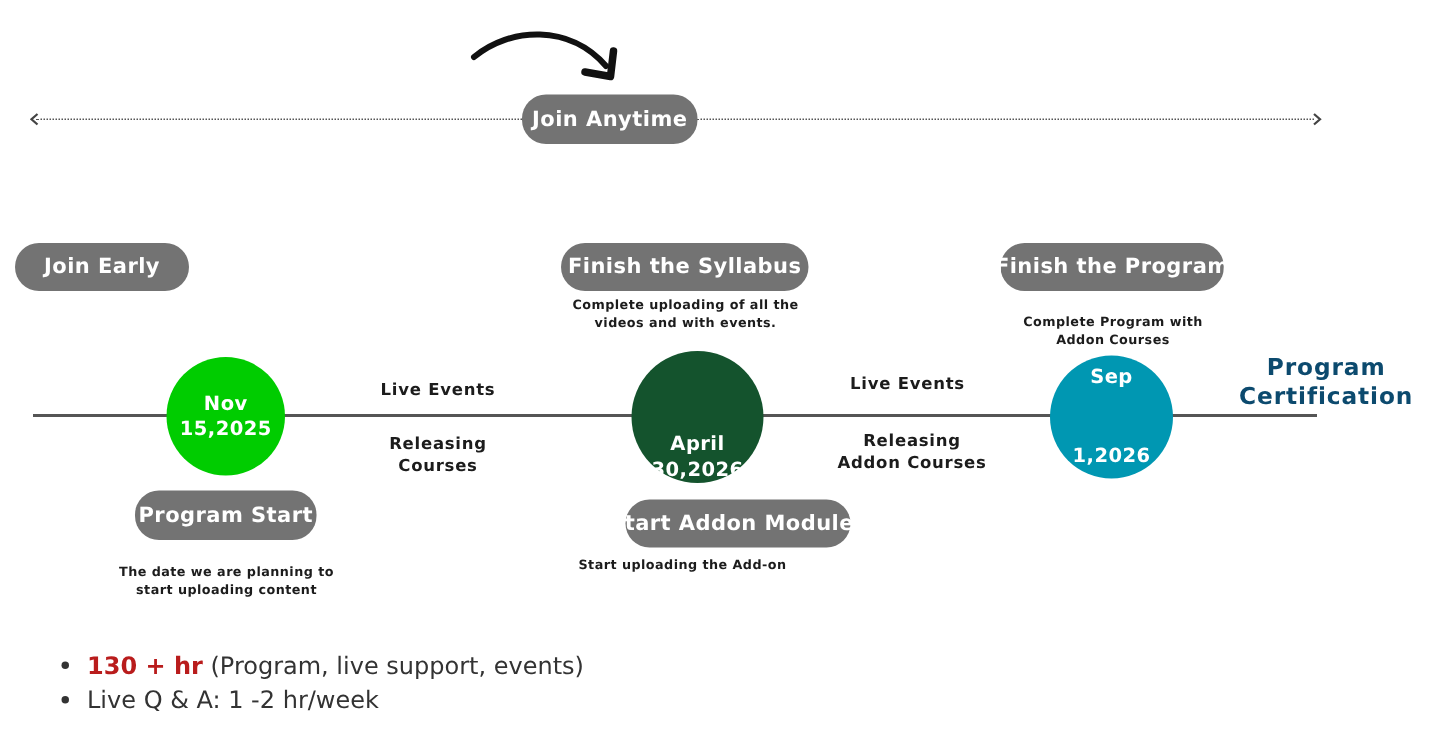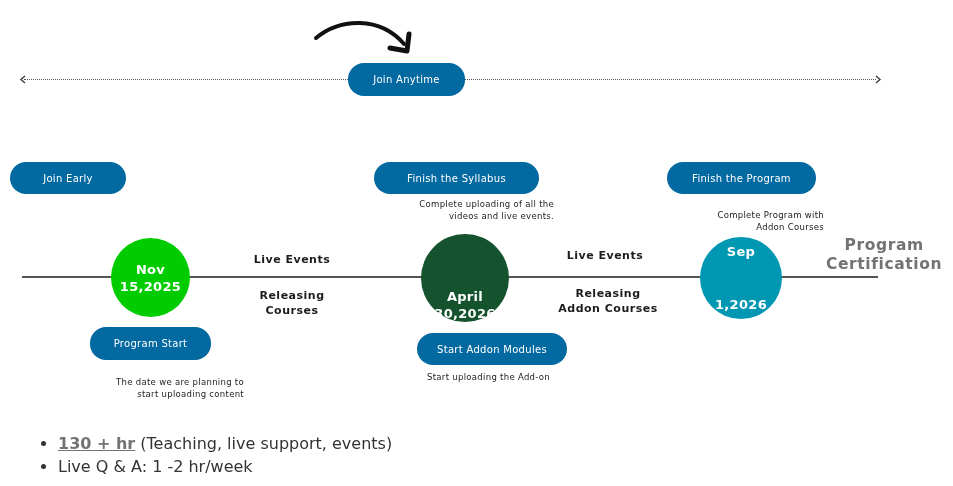--- a/index.html
+++ b/index.html
@@ -1,27 +1,27 @@
 <!DOCTYPE html>
 <html><head>
 <meta charset="utf-8">
 <style>
   html,body{margin:0;padding:0;background:#ffffff;}
   body{width:953px;height:486px;position:relative;overflow:hidden;font-family:"DejaVu Sans",sans-serif;color:#1c1c1c;}
   .abs{position:absolute;}
-  .pill{position:absolute;background:#0369a1;color:#fff;font-weight:normal;font-size:10px;border-radius:16px;display:flex;align-items:center;justify-content:center;letter-spacing:0.3px;white-space:nowrap;}
+  .pill{position:absolute;background:#737373;color:#fff;font-weight:bold;font-size:14px;border-radius:16px;display:flex;align-items:center;justify-content:center;letter-spacing:0.3px;white-space:nowrap;}
   .circle{position:absolute;border-radius:50%;color:#fff;font-weight:bold;font-size:13px;display:flex;flex-direction:column;align-items:center;justify-content:center;text-align:center;line-height:17px;letter-spacing:0.3px;}
-  .desc{position:absolute;font-size:8.5px;font-weight:normal;text-align:right;line-height:12px;letter-spacing:0.3px;color:#1c1c1c;}
+  .desc{position:absolute;font-size:8.5px;font-weight:bold;text-align:center;line-height:12px;letter-spacing:0.3px;color:#1c1c1c;}
   .seg{position:absolute;font-size:11px;font-weight:bold;text-align:center;line-height:15px;letter-spacing:0.5px;color:#1c1c1c;}
   .mainline{position:absolute;left:22px;top:276px;width:856px;height:2px;background:#555;}
   .dotted{position:absolute;top:79px;height:0;border-top:1.5px dotted #555;}
-  .cert{position:absolute;left:826px;top:236px;font-size:15.5px;font-weight:bold;text-align:center;line-height:19px;letter-spacing:0.6px;color:#737373;}
+  .cert{position:absolute;left:826px;top:236px;font-size:15.5px;font-weight:bold;text-align:center;line-height:19px;letter-spacing:0.6px;color:#0c4a6e;}
   ul.notes{position:absolute;left:38px;top:432px;margin:0;padding:0 0 0 20px;font-size:16px;line-height:23px;color:#333;}
   ul.notes li{margin:0;}
-  .b{font-weight:bold;color:#737373;text-decoration:underline;}
+  .b{font-weight:bold;color:#b91c1c;}
 </style>
 </head>
 <body>
 
 <svg class="abs" style="left:310px;top:14px" width="110" height="45" viewBox="0 0 110 45">
   <path d="M6 24 C 30 4, 70 2, 94 30" stroke="#111" stroke-width="4" fill="none" stroke-linecap="round"></path>
   <path d="M80 34 L 97 37 L 99 20" stroke="#111" stroke-width="5" fill="none" stroke-linecap="round" stroke-linejoin="round"></path>
 </svg>
 
 <div class="dotted" style="left:24px;width:326px;"></div>
@@ -49,21 +49,21 @@
 
 <div class="seg" style="left:232px;top:252px;width:120px;">Live Events</div>
 <div class="seg" style="left:232px;top:288px;width:120px;">
   <div>Releasing</div>
   <div>Courses</div>
 </div>
 
 <div class="pill" style="left:374px;top:162px;width:165px;height:32px;">Finish the Syllabus</div>
 <div class="desc" style="left:360px;top:198px;width:194px;">
   <div>Complete uploading of all the</div>
-  <div>videos and live events.</div>
+  <div>videos and with events.</div>
 </div>
 <div class="circle" style="left:421px;top:234px;width:88px;height:88px;background:#14532d;justify-content:flex-end;">
   <span>April</span>
   <span>30,2026</span>
 </div>
 <div class="pill" style="left:378px;top:333px;width:150px;height:32px;margin-left:39px;">Start Addon Modules</div>
 <div class="desc" style="left:360px;top:371px;width:190px;">
   <div>Start uploading the Add-on</div>
 </div>
 
@@ -82,15 +82,15 @@
   <span>Sep</span>
   <span>1,2026</span>
 </div>
 
 <div class="cert">
   <div>Program</div>
   <div>Certification</div>
 </div>
 
 <ul class="notes">
-  <li><span class="b">130 + hr</span><span> (Teaching, live support, events)</span></li>
+  <li><span class="b">130 + hr</span><span> (Program, live support, events)</span></li>
   <li><span>Live Q &amp; A: 1 -2 hr/week</span></li>
 </ul>
 
 </body></html>

